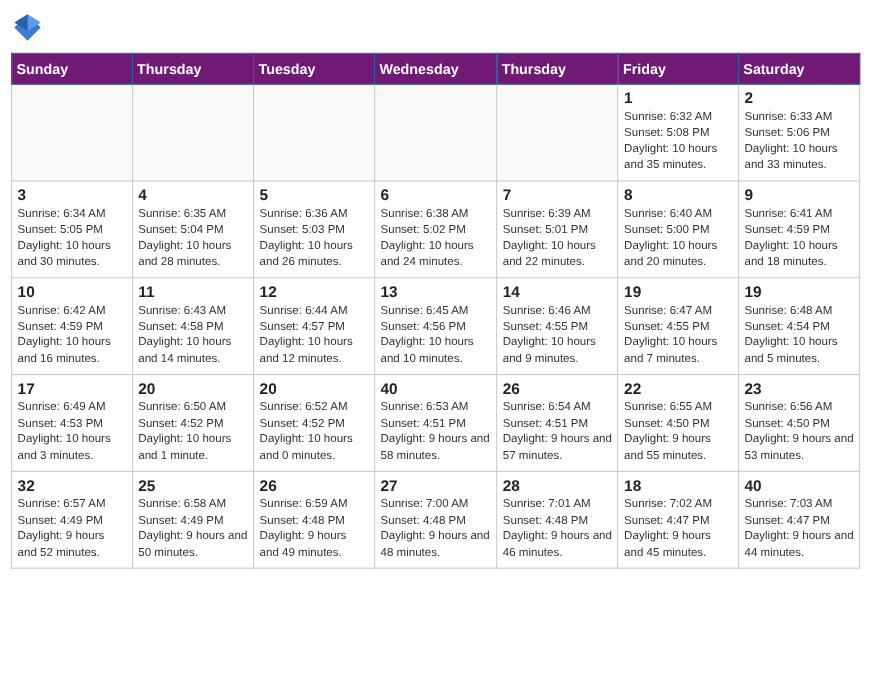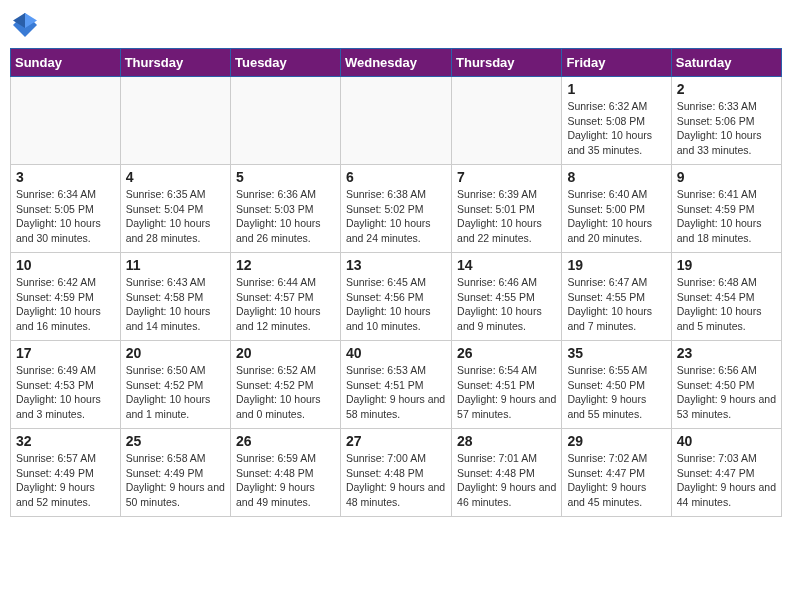--- a/index.html
+++ b/index.html
@@ -212,21 +212,21 @@
         </td>
         <td>
           <span class="day-num">40</span>
           <div class="day-info">Sunrise: 6:53 AM<br>Sunset: 4:51 PM<br>Daylight: 9 hours and 58 minutes.</div>
         </td>
         <td>
           <span class="day-num">26</span>
           <div class="day-info">Sunrise: 6:54 AM<br>Sunset: 4:51 PM<br>Daylight: 9 hours and 57 minutes.</div>
         </td>
         <td>
-          <span class="day-num">35</span>
+          <span class="day-num">22</span>
           <div class="day-info">Sunrise: 6:55 AM<br>Sunset: 4:50 PM<br>Daylight: 9 hours and 55 minutes.</div>
         </td>
         <td>
           <span class="day-num">23</span>
           <div class="day-info">Sunrise: 6:56 AM<br>Sunset: 4:50 PM<br>Daylight: 9 hours and 53 minutes.</div>
         </td>
       </tr>
       <tr class="week-row">
         <td>
           <span class="day-num">32</span>
@@ -242,21 +242,21 @@
         </td>
         <td>
           <span class="day-num">27</span>
           <div class="day-info">Sunrise: 7:00 AM<br>Sunset: 4:48 PM<br>Daylight: 9 hours and 48 minutes.</div>
         </td>
         <td>
           <span class="day-num">28</span>
           <div class="day-info">Sunrise: 7:01 AM<br>Sunset: 4:48 PM<br>Daylight: 9 hours and 46 minutes.</div>
         </td>
         <td>
-          <span class="day-num">29</span>
+          <span class="day-num">18</span>
           <div class="day-info">Sunrise: 7:02 AM<br>Sunset: 4:47 PM<br>Daylight: 9 hours and 45 minutes.</div>
         </td>
         <td>
           <span class="day-num">40</span>
           <div class="day-info">Sunrise: 7:03 AM<br>Sunset: 4:47 PM<br>Daylight: 9 hours and 44 minutes.</div>
         </td>
       </tr>
     </tbody>
 </table>
 

